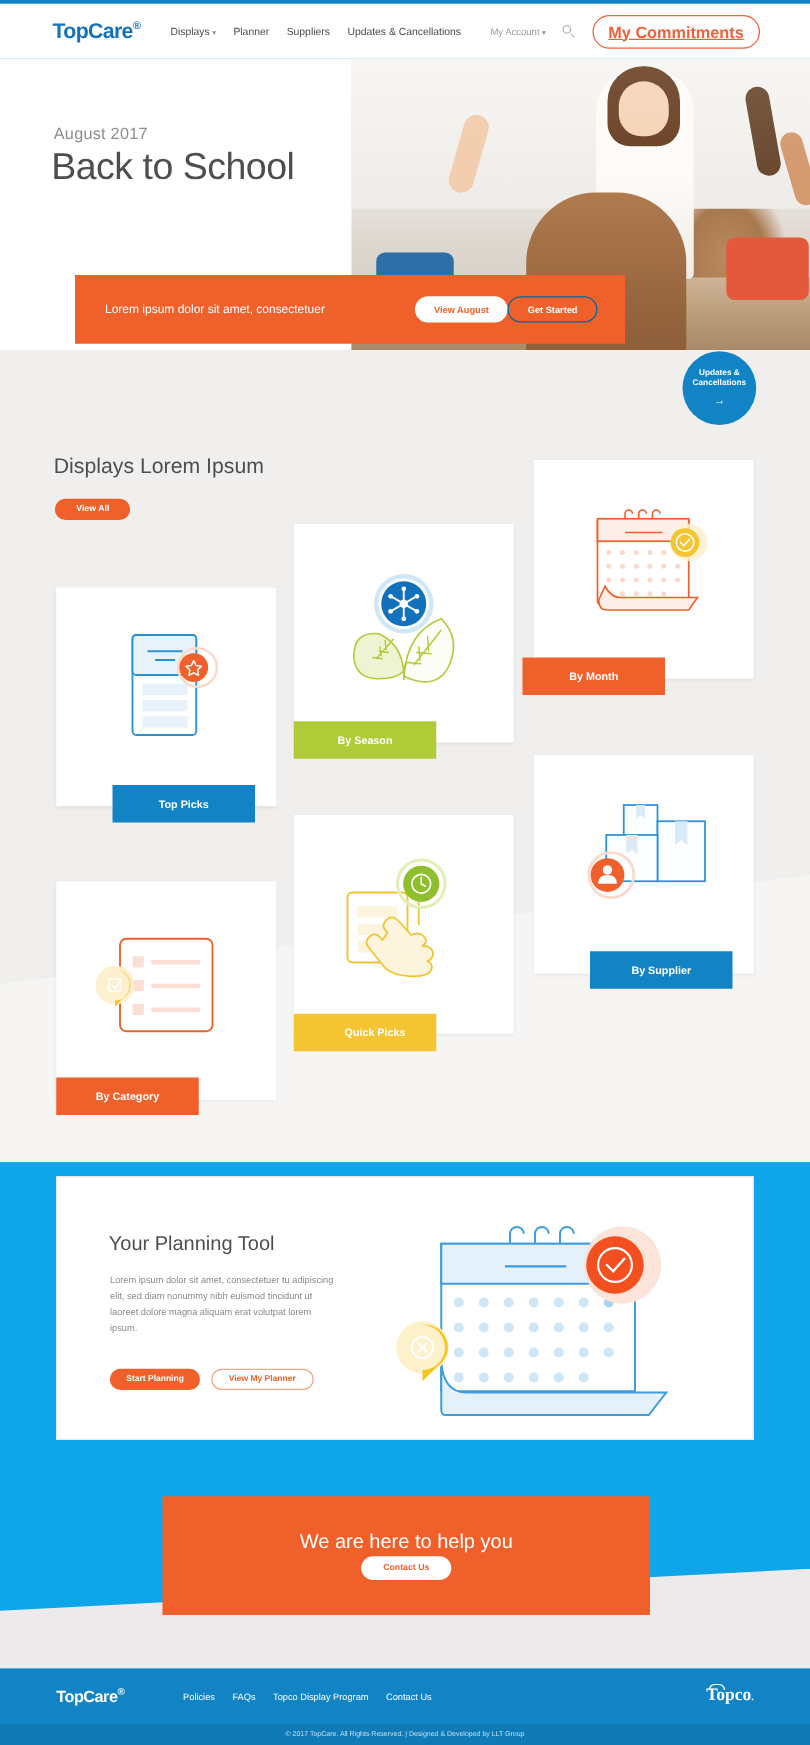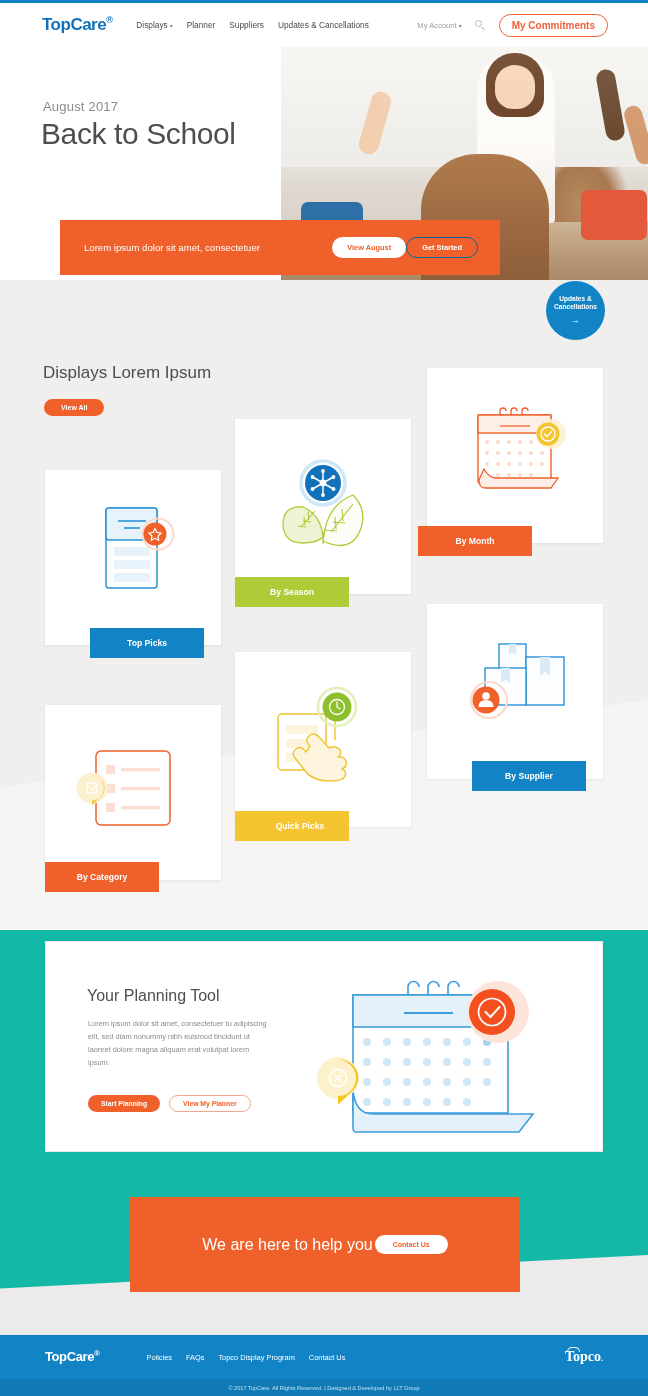--- a/index.html
+++ b/index.html
@@ -2,21 +2,21 @@
 <html><head>
 <meta charset="utf-8">
 <style>
   * { box-sizing: border-box; margin: 0; padding: 0; }
   html, body {
     width: 648px; height: 1396px;
     font-family: "Liberation Sans", sans-serif;
     background: #ffffff;
     overflow: hidden;
   }
-  .page { position: relative; width: 648px; height: 1396px; overflow: hidden; background: #14b8a6; }
+  .page { position: relative; width: 648px; height: 1396px; overflow: hidden; background: #0ea5e9; }
 
   
   .top-accent { position: absolute; left:0; top:0; width:648px; height:3px; background:#0e81c4; }
 
   
   .header {
     position: absolute; left:0; top:3px; width:648px; height:44px;
     background:#fff; display:flex; align-items:center; z-index:40;
   }
   .logo { margin-left:42px; font-size:17px; font-weight:bold; letter-spacing:-0.5px; color:#1271bb; }
@@ -24,21 +24,21 @@
   .nav { display:flex; align-items:center; gap:14px; margin-left:24px; }
   .nav-item { font-size:8.3px; color:#4a4a4a; white-space:nowrap; cursor:pointer; }
   .caret { font-size:6px; color:#8a8a8a; margin-left:2px; }
   .header-right { margin-left:auto; margin-right:40px; display:flex; align-items:center; gap:13px; }
   .acct { font-size:7.6px; color:#9b9b9b; white-space:nowrap; }
   .search-ico { width:11px; height:11px; position:relative; opacity:.65; }
   .search-ico i { position:absolute; width:7px; height:7px; border:1.1px solid #8d8d8d; border-radius:50%; left:0; top:0; }
   .search-ico b { position:absolute; width:4px; height:1.1px; background:#8d8d8d; transform:rotate(45deg); left:6px; top:8.5px; }
   .btn-commit {
     border:1px solid #f0603a; color:#f0603a; border-radius:20px;
-    font-size:10px; font-weight:bold; padding:5px 12px; white-space:nowrap; cursor:pointer; background:#fff;
+    font-size:13px; font-weight:bold; padding:5px 12px; white-space:nowrap; cursor:pointer; background:#fff;text-decoration:underline;
   }
 
   
   .hero { position:absolute; left:0; top:47px; width:648px; height:233px; background:#fff; }
   .hero-img { position:absolute; left:281px; top:0; width:367px; height:233px; overflow:hidden; }
   .hero-photo {
     position:absolute; inset:0;
     background:
       radial-gradient(ellipse 70px 95px at 300px 160px, #b98a5f 0%, #a8784e 45%, rgba(168,120,78,0) 70%),
       radial-gradient(ellipse 40px 60px at 228px 120px, #f4cdb2 0%, rgba(244,205,178,0) 72%),
@@ -121,21 +121,21 @@
   
   .panel { position:absolute; left:45px; top:941px; width:558px; height:211px; background:#fff; border:1px solid #eceae8; }
   .panel-title { position:absolute; left:41px; top:45px; font-size:16px; color:#4e4e4e; font-weight:300; }
   .panel-copy { position:absolute; left:42px; top:76px; width:180px; font-size:7.4px; line-height:1.75; color:#8a8a8a; }
   .panel-btns { position:absolute; left:42px; top:153px; display:flex; gap:9px; }
   .btn-sm-solid { background:#f0602a; color:#fff; border:none; border-radius:20px; font-size:6.8px; font-weight:bold; padding:5px 13px; cursor:pointer;}
   .btn-sm-out { background:#fff; color:#f0602a; border:1px solid #f0a98c; border-radius:20px; font-size:6.8px; font-weight:bold; padding:4px 13px; cursor:pointer;}
 
   
   .cta { position:absolute; left:130px; top:1197px; width:390px; height:95px; background:#f0602a;
-         display:flex; align-items:center; justify-content:center; gap:2px; }
+         display:flex; flex-direction:column; align-items:center; justify-content:center; gap:2px; }
   .cta-title { font-size:16px; color:#fff; font-weight:300; }
   .btn-contact { background:#fff; color:#f0602a; border:none; border-radius:20px; font-size:7px; font-weight:bold; padding:6px 18px; cursor:pointer; }
   .wave-bottom { position:absolute; left:0; top:1255px; width:648px; height:80px; background:#eceaea;
                  clip-path: polygon(0 42%, 648px 0, 648px 100%, 0 100%); }
 
   
   .footer { position:absolute; left:0; top:1335px; width:648px; height:44px; background:#1284c6; display:flex; align-items:center; }
   .f-logo { margin-left:45px; font-size:13px; font-weight:bold; color:#fff; letter-spacing:-0.4px; }
   .f-logo .reg { font-size:8px; vertical-align:super; }
   .f-links { display:flex; gap:14px; margin-left:47px; }

